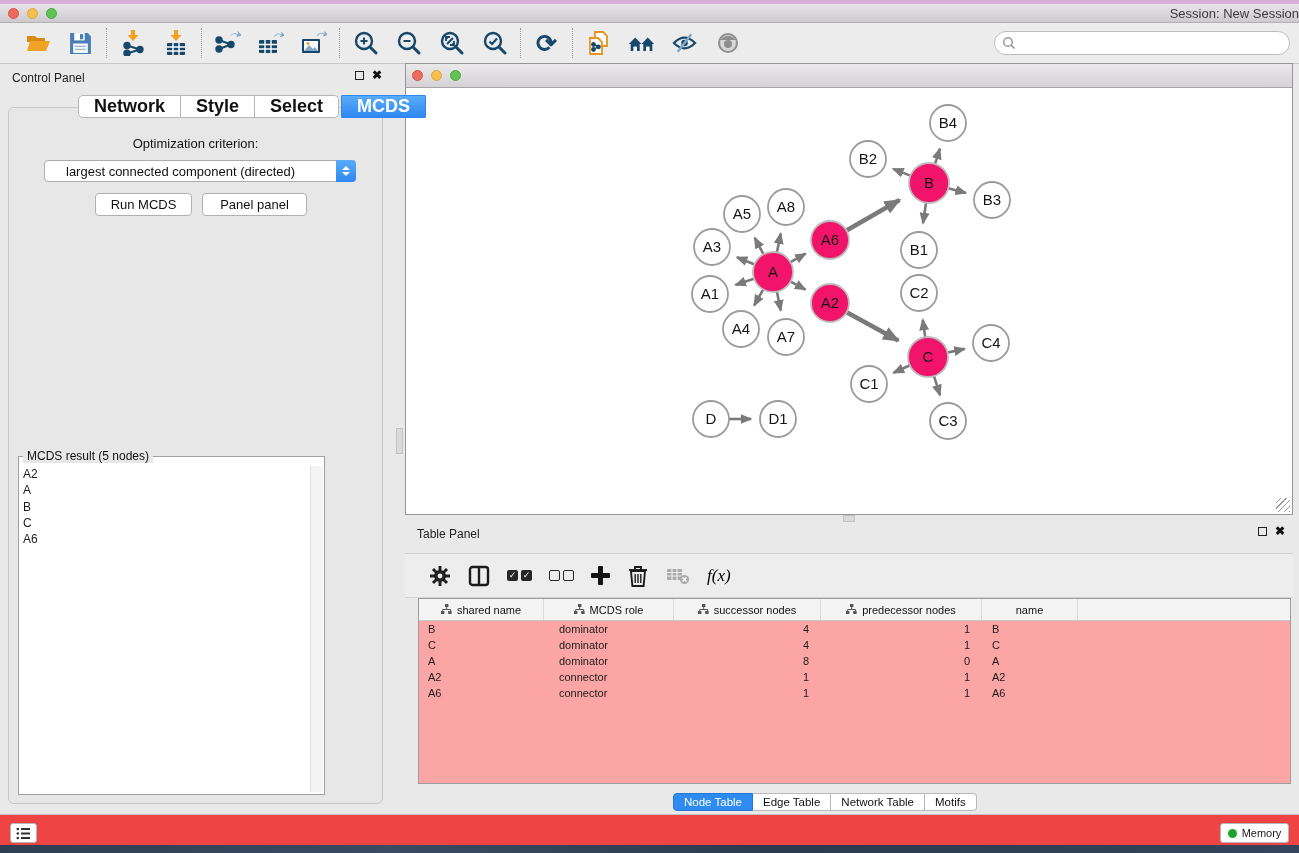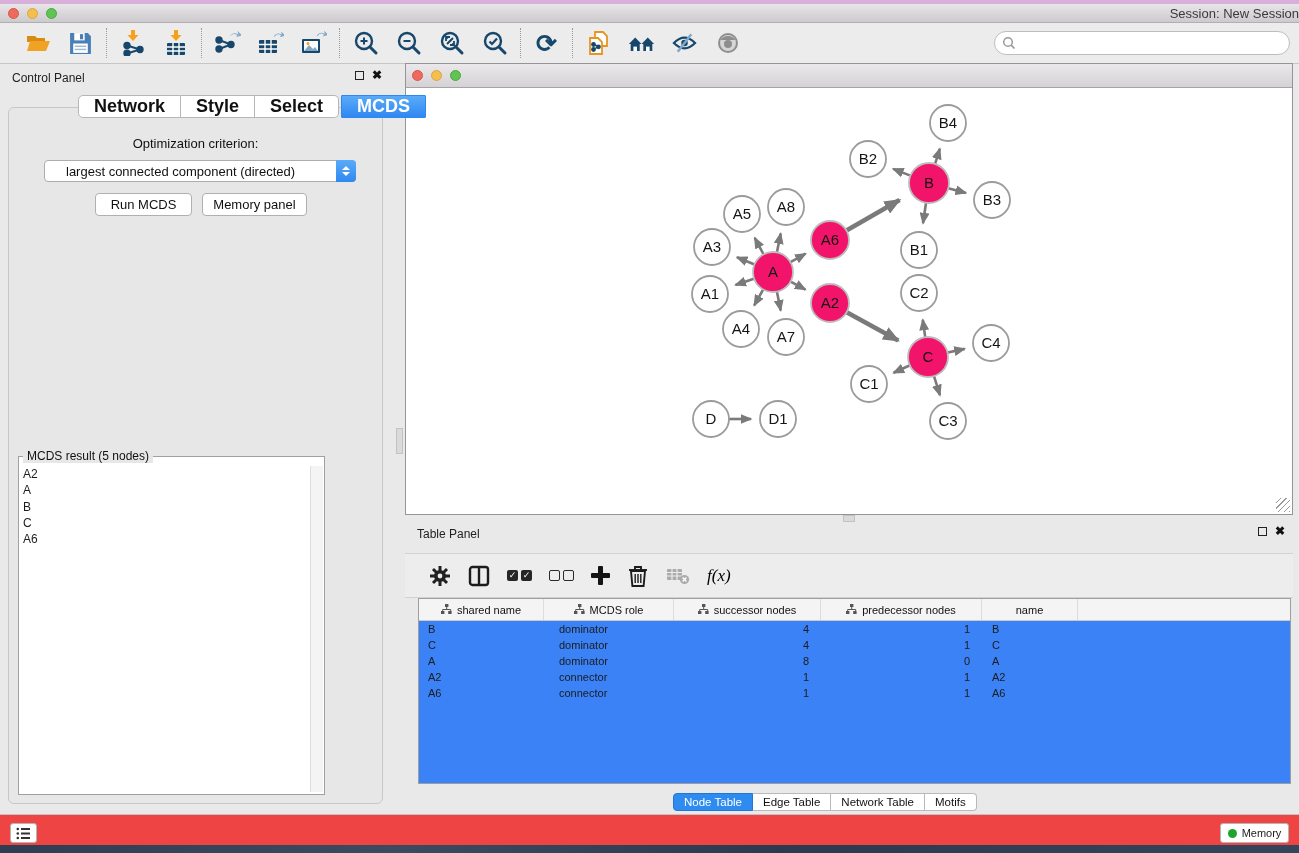--- a/index.html
+++ b/index.html
@@ -87,21 +87,21 @@
   .chk-pair { display:flex; gap:3px; }
   .chk { width:11px; height:11px; border-radius:2px; }
   .chk.on { background:#262626; color:#fff; font-size:9px; line-height:11px; text-align:center; }
   .chk.off { border:1.6px solid #2b2b2b; background:transparent; }
   .plus-icon { position:relative; width:19px; height:19px; }
   .plus-icon::before, .plus-icon::after { content:""; position:absolute; background:#141414; border-radius:1px; }
   .plus-icon::before { left:0; top:7px; width:19px; height:5px; }
   .plus-icon::after { left:7px; top:0; width:5px; height:19px; }
   .fx-label { font-family:"Liberation Serif", serif; font-style:italic; font-size:17px; color:#000000; }
 
-  .data-table { position:absolute; left:13px; top:78px; width:873px; height:186px; background:#3b82f6;
+  .data-table { position:absolute; left:13px; top:78px; width:873px; height:186px; background:#fca5a5;
     border:1px solid #9E9E9E; font-size:11px; }
   .dt-header { display:flex; height:22px; background:#F4F4F4; border-bottom:1px solid #C9C9C9; align-items:center; }
   .dt-hcell { display:flex; align-items:center; justify-content:center; gap:5px; height:100%; border-right:1px solid #DCDCDC; color:#111; }
   .dt-row { display:flex; height:16px; align-items:center; }
   .dt-cell { overflow:hidden; white-space:nowrap; }
   .c0 { width:125px; } .c1 { width:130px; } .c2 { width:147px; } .c3 { width:161px; } .c4 { width:96px; }
   .cell-c0 { width:125px; padding-left:9px; }
   .cell-c1 { width:130px; padding-left:15px; }
   .cell-c2 { width:147px; text-align:right; padding-right:12px; }
   .cell-c3 { width:161px; text-align:right; padding-right:12px; }
@@ -317,21 +317,21 @@
   <div class="cp-box">
     <div class="opt-label">Optimization criterion:</div>
     <div class="dropdown">
       <span class="dd-value">largest connected component (directed)</span>
       <span class="dd-stepper">
           <span class="dd-up"></span>
           <span class="dd-down"></span>
         </span>
     </div>
     <button class="cp-btn btn-run">Run MCDS</button>
-    <button class="cp-btn btn-close">Memory panel</button>
+    <button class="cp-btn btn-close">Panel panel</button>
     <div class="result-fieldset">
       <span class="result-legend">MCDS result (5 nodes)</span>
       <div class="result-list">
           <div>A2</div>
           <div>A</div>
           <div>B</div>
           <div>C</div>
           <div>A6</div>
         </div>
       <div class="result-scrollbar"></div>

